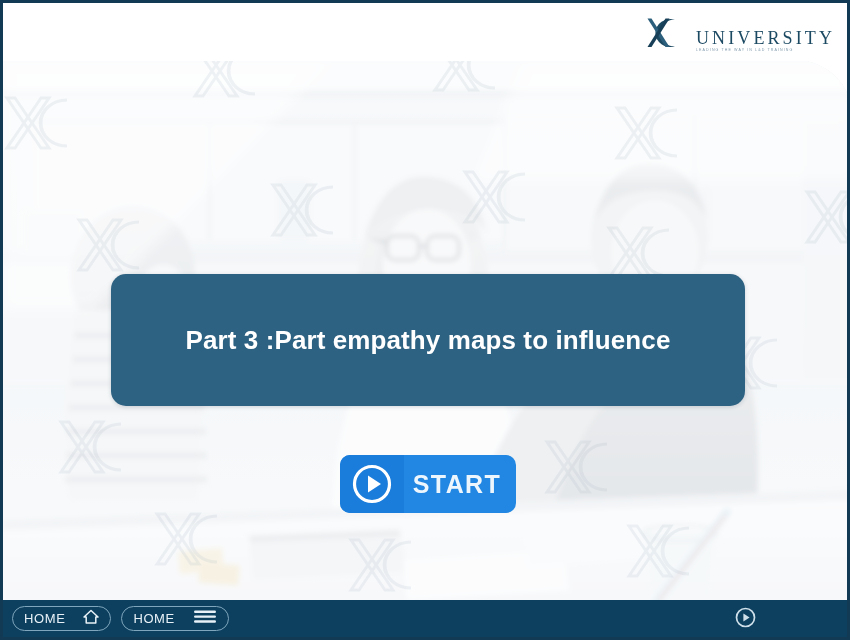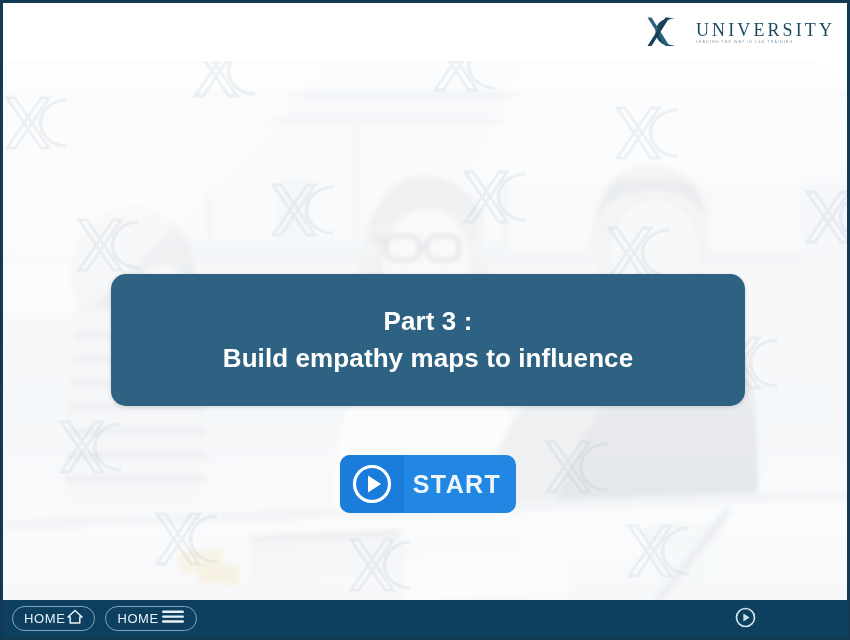--- a/index.html
+++ b/index.html
@@ -32,21 +32,21 @@
     background: #ffffff;
     z-index: 30;
   }
 
   #logo {
     position: absolute;
     right: 12px;
     top: 8px;
     height: 42px;
     display: flex;
-    align-items: center;
+    align-items: flex-end;
     gap: 15px;
   }
   #logo-mark { width: 42px; height: 40px; display: block; }
   #logo-text-wrap {
     display: flex;
     flex-direction: column;
     justify-content: center;
     padding-top: 2px;
   }
   #logo-word {
@@ -109,21 +109,21 @@
   
   #title-card {
     position: absolute;
     left: 108px;
     top: 271px;
     width: 634px;
     height: 132px;
     background: #2e6282;
     border-radius: 15px;
     display: flex;
-    flex-direction: column;
+    flex-direction: row;
     align-items: center;
     justify-content: center;
     z-index: 20;
     box-shadow: 0 1px 4px rgba(20,50,70,0.18);
   }
   .title-line {
     color: #ffffff;
     font-size: 26px;
     font-weight: bold;
     line-height: 1.42;
@@ -178,21 +178,21 @@
     z-index: 40;
     display: flex;
     align-items: center;
   }
   .navbtn {
     height: 25px;
     border: 1px solid #7fa6bd;
     border-radius: 13px;
     display: flex;
     align-items: center;
-    gap: 2px;
+    gap: 18px;
     padding: 0 11px;
     background: transparent;
     cursor: pointer;
   }
   .navbtn-label {
     color: #e8f1f7;
     font-size: 13px;
     letter-spacing: 0.6px;
     line-height: 1;
   }
@@ -448,21 +448,21 @@
       <svg class="wm" style="left:334px; top:470px;" viewBox="0 0 96 70">
           <path d="M74 12 A26 23 0 1 0 74 58 A21 18 0 1 1 74 12 Z" fill="none" stroke="#9fb2c4" stroke-width="3"></path>
           <path d="M14 10 L22 10 L56 60 L48 60 Z" fill="none" stroke="#9fb2c4" stroke-width="3"></path>
           <path d="M56 10 L48 10 L14 60 L22 60 Z" fill="none" stroke="#9fb2c4" stroke-width="3"></path>
         </svg>
     </div>
   </div>
 
   <div id="title-card">
     <div class="title-line">Part 3 :</div>
-    <div class="title-line">Build empathy maps to influence</div>
+    <div class="title-line">Part empathy maps to influence</div>
   </div>
 
   <button id="start-button">
     <span id="start-icon-pad">
       <svg width="42" height="42" viewBox="0 0 42 42">
         <circle cx="21" cy="21" r="17.5" fill="none" stroke="#ffffff" stroke-width="3.2"></circle>
         <path d="M17 12.5 L30 21 L17 29.5 Z" fill="#ffffff"></path>
       </svg>
     </span>
     <span id="start-label">START</span>

